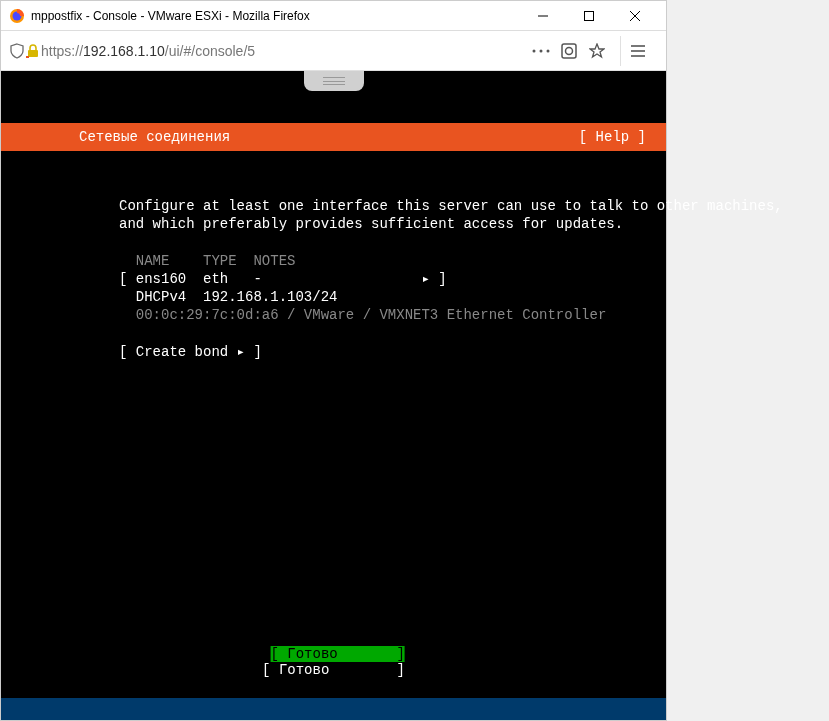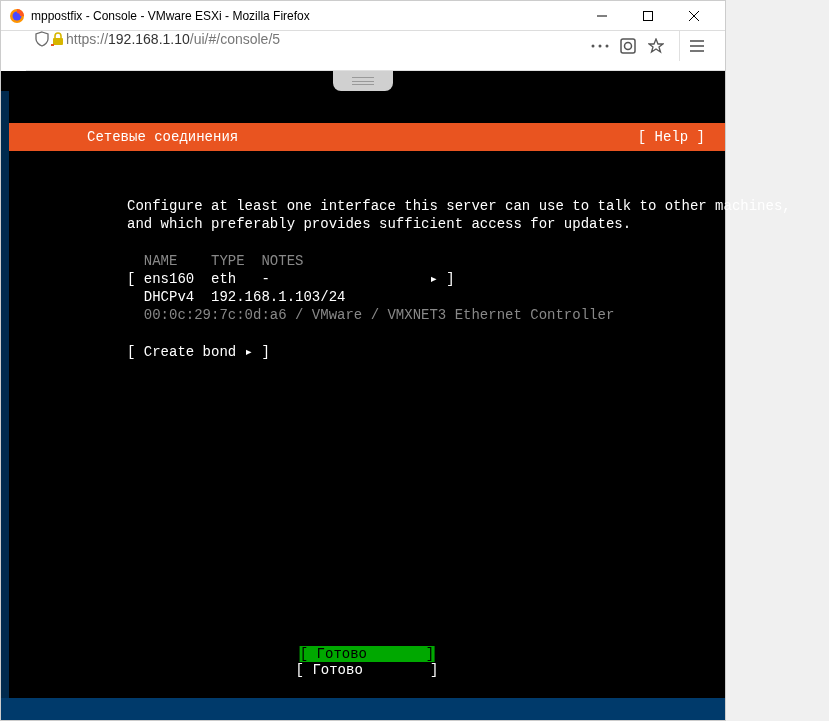--- a/index.html
+++ b/index.html
@@ -4,21 +4,21 @@
   <style>
     * { box-sizing: border-box; margin: 0; padding: 0; }
     body {
       font-family: -apple-system, BlinkMacSystemFont, "Segoe UI", sans-serif;
       background: #f0f0f0;
       width: 829px;
       height: 721px;
       overflow: hidden;
     }
     .window {
-      width: 726px;
+      width: 667px;
       height: 721px;
       background: #fff;
       border: 1px solid #ccc;
       display: flex;
       flex-direction: column;
     }
     .titlebar {
       height: 30px;
       display: flex;
       align-items: center;
@@ -43,24 +43,23 @@
       height: 30px;
       display: flex;
       align-items: center;
       justify-content: center;
       color: #000;
     }
     .tb-btn svg { width: 10px; height: 10px; }
     .addressbar-row {
       height: 40px;
       display: flex;
-      align-items: flex-start;
+      align-items: center;
       padding: 0 8px;
       border-bottom: 1px solid #e0e0e0;
-      margin-left: 25px;
     }
     .shield-icon, .lock-icon { width: 16px; height: 16px; display: flex; align-items: center; justify-content: center; color: #6a6a6a; }
     .lock-icon { color: #d7b600; }
     .url-text {
       flex: 1;
       font-size: 14px;
       color: #777;
     }
     .url-text .bold-part { color: #333; }
     .addr-right {
@@ -119,21 +118,20 @@
     }
     .handle-lines span { height: 1px; background: #999; }
     .console {
       flex: 1;
       background: #000;
       font-family: "Courier New", monospace;
       font-size: 14px;
       color: #fff;
       white-space: pre;
       position: relative;
-      margin-left: 8px;
     }
     .console-header {
       background: #e95420;
       height: 28px;
       display: flex;
       align-items: center;
       padding: 0 20px 0 78px;
       color: #fff;
       justify-content: space-between;
     }
@@ -141,21 +139,21 @@
       padding: 14px 20px 0 118px;
       line-height: 1.3;
     }
     .gray-header { color: #888; }
     .faded { color: #888; }
     .console-buttons {
       position: absolute;
       bottom: 20px;
       left: 50%;
       transform: translateX(-50%);
-      text-align: center;
+      text-align: right;
     }
     .btn-row {
       display: block;
     }
     .btn-selected {
       background: #00a800;
       color: #000;
     }
     .bottom-blue-bar {
       height: 22px;

